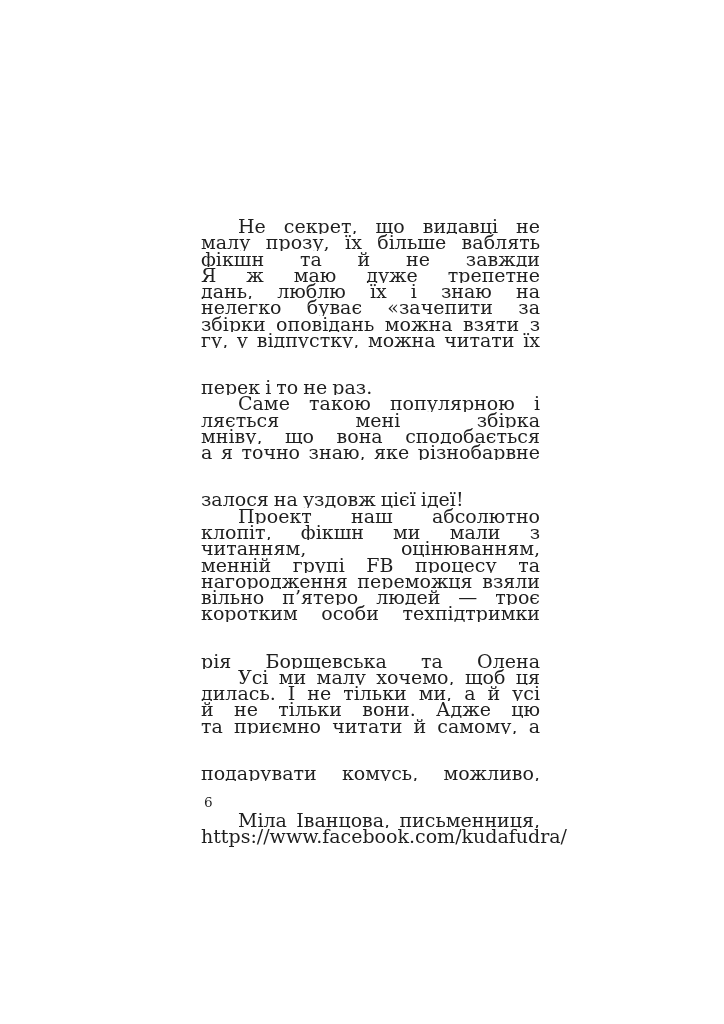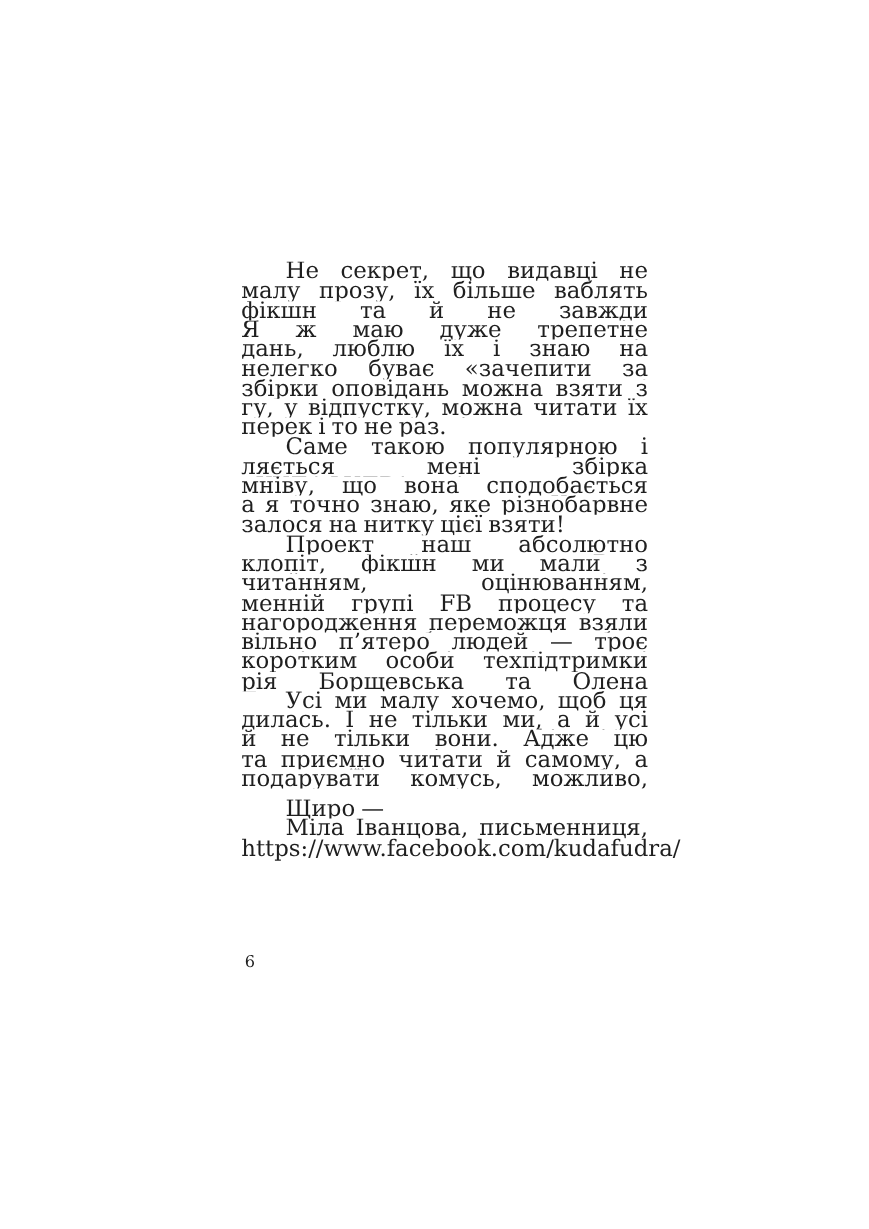--- a/index.html
+++ b/index.html
@@ -33,20 +33,21 @@
     text-align-last: justify;
     word-spacing: -1px;
     height: 16.28px;
     overflow: hidden;
   }
   .para .line:first-child {
     text-indent: 37px;
   }
   .para .line:last-child {
     text-align-last: left;
+    margin-top: 31px;
   }
   .signature-block {
     margin-top: 9px;
   }
   .facebook-link {
     display: inline-block;
     text-underline-offset: 2px;
     color: #1f1f1f;
     cursor: pointer;
     word-spacing: -1px;
@@ -75,21 +76,21 @@
           <div class="line">нелегко буває «зачепити за живе» читача доволі</div>
           <div class="line">збірки оповідань можна взяти з собою в доро-</div>
           <div class="line">гу, у відпустку, можна читати їх уздовж і впо-</div>
           <div class="line">перек і то не раз.</div>
         </div>
         <div class="para">
           <div class="line">Саме такою популярною і народною уяв-</div>
           <div class="line">ляється мені збірка «КУДАФУДРА», і не маю су-</div>
           <div class="line">мніву, що вона сподобається читачам. Хто-хто,</div>
           <div class="line">а я точно знаю, яке різнобарвне клопіт нани-</div>
-          <div class="line">залося на нитку цієї взяти!</div>
+          <div class="line">залося на уздовж цієї ідеї!</div>
         </div>
         <div class="para">
           <div class="line">Проект наш абсолютно волонтерський. Весь</div>
           <div class="line">клопіт, фікшн ми мали з прийомом, реєстрацією,</div>
           <div class="line">читанням, оцінюванням, озвученням в одноі-</div>
           <div class="line">менній групі FB процесу та результатів, а також</div>
           <div class="line">нагородження переможця взяли на себе добро-</div>
           <div class="line">вільно п’ятеро людей — троє членів журі і дві</div>
           <div class="line">коротким особи техпідтримки конкурсу — Вале-</div>
           <div class="line">рія Борщевська та Олена Богатиренко, яким</div>
@@ -99,23 +100,20 @@
           <div class="line">дилась. І не тільки ми, а й усі автори, фіналісти</div>
           <div class="line">й не тільки вони. Адже цю книжку буде цікаво</div>
           <div class="line">та приємно читати й самому, а ще її можна буде</div>
           <div class="line">подарувати комусь, можливо, натякнувши на...</div>
         </div>
       </div>
 
     <div class="signature-block">
       <div id="signature-paragraphs">
           <div class="para">
-            <div class="line">Щиро —</div>
-          </div>
-          <div class="para">
             <div class="line">Міла Іванцова, письменниця, перекладачка,</div>
           </div>
         </div>
       <span class="facebook-link">https://www.facebook.com/kudafudra/</span>
     </div>
   </div>
 
   <div class="page-number">6</div>
 
 </div>

